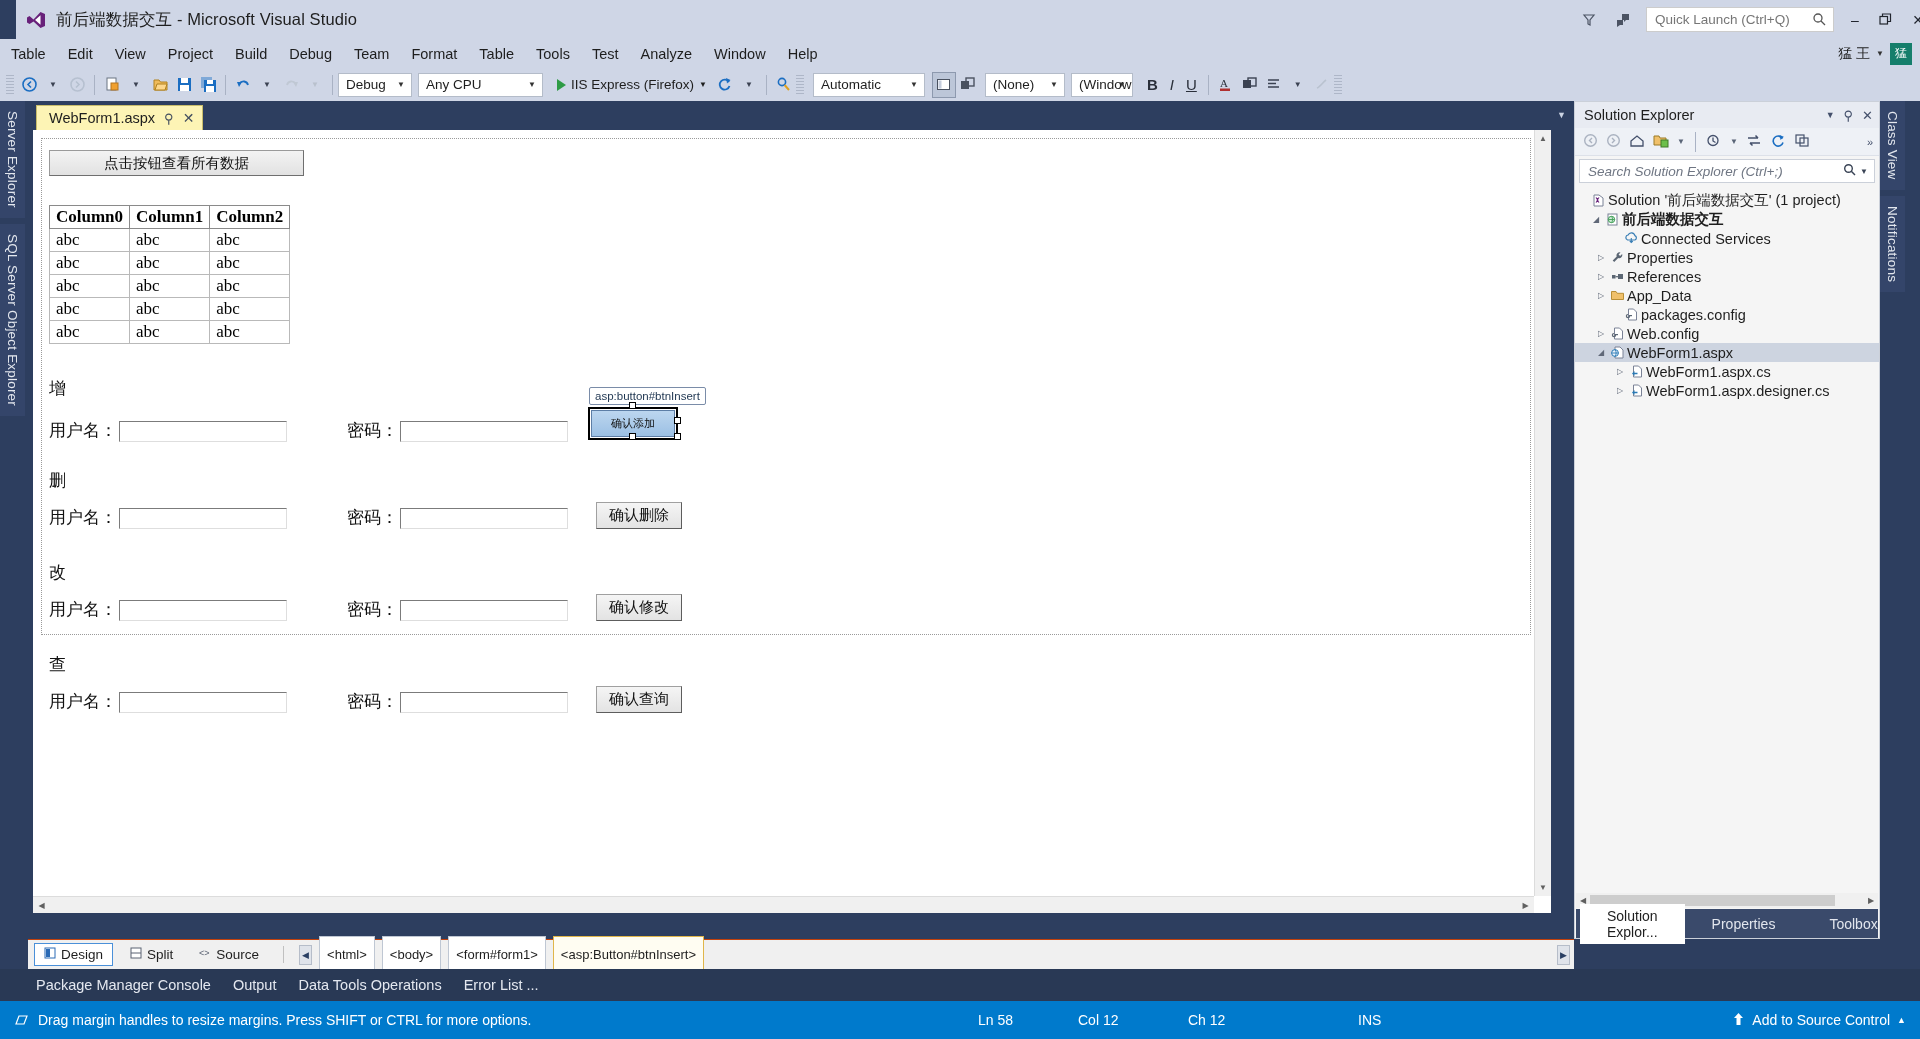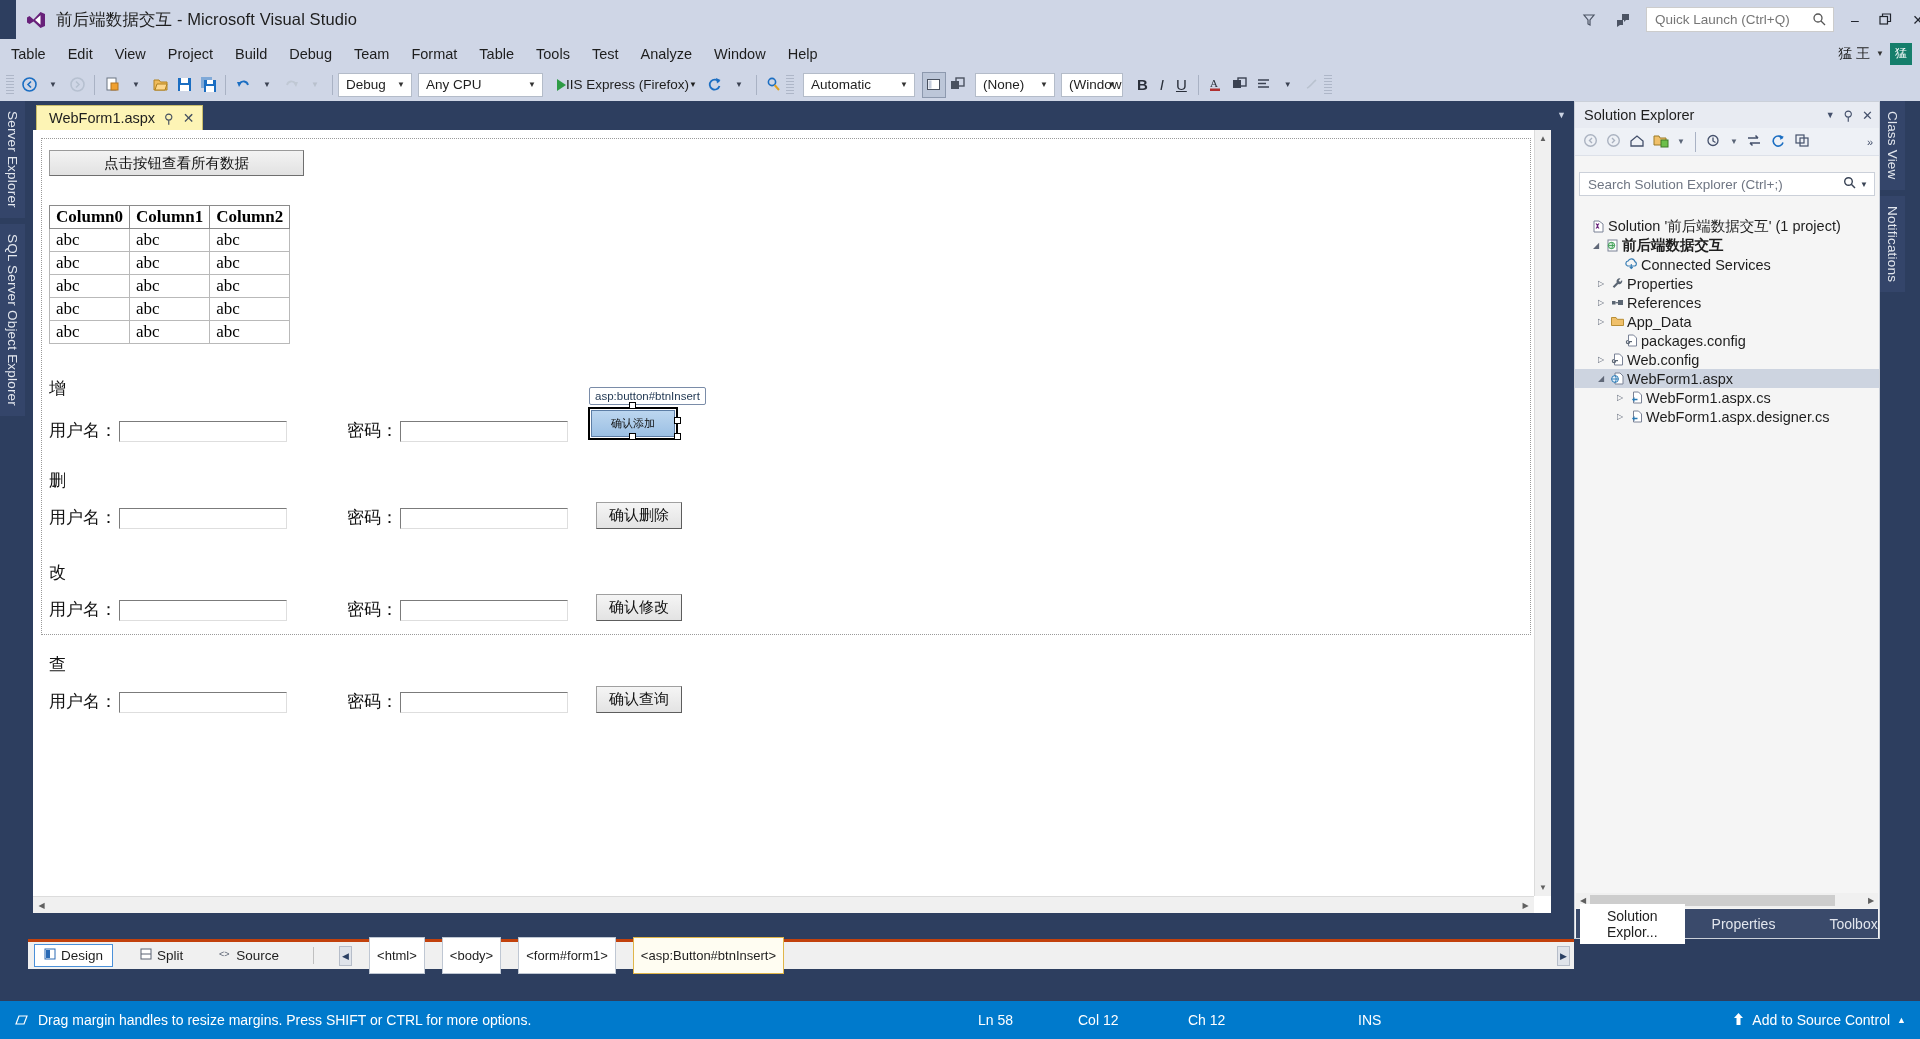--- a/index.html
+++ b/index.html
@@ -69,21 +69,21 @@
     height: 24px; background: #fff; border: 1px solid #b4bcc9;
     display: flex; align-items: center; padding-left: 7px; font-size: 13.5px;
     color: #1e1e1e; position: relative;
   }
   .combo .caret { position: absolute; right: 6px; font-size: 8px; color: #333; }
   .c-debug { width: 74px; }
   .c-cpu { width: 125px; }
   .c-auto { width: 112px; }
   .c-none { width: 80px; }
   .c-default { width: 62px; }
-  .run-btn { display: flex; align-items: center; padding: 0 6px; font-size: 13.5px; color:#1e1e1e;}
+  .run-btn { display: flex; align-items: center; gap: 5px; padding: 0 6px; font-size: 13.5px; color:#1e1e1e;}
   .tri-green { width: 0; height: 0; border-left: 9px solid #2e9b45;
     border-top: 6px solid transparent; border-bottom: 6px solid transparent; }
   .fmt-btn { font-size: 15px; color: #2a2f3a; padding: 0 6px; }
   .toggle-on { border: 1px solid #8d99ae; background: #bcc6d8; }
 
   
   .leftrail {
     position: absolute; top: 101px; left: 0; width: 28px; height: 838px;
     background: #2d3e5f;
   }
@@ -178,22 +178,22 @@
   .sel-btn {
     width: 84px; height: 27px; background: linear-gradient(#bcd6ef,#9cc0e4);
     border: 1px solid #5d7ea6; display: flex; align-items: center; justify-content: center;
     font-size: 11px; color: #111; font-family: "Liberation Serif", serif;
   }
   .handle { position: absolute; width: 7px; height: 7px; background: #fff; border: 1px solid #000; }
 
   
   .viewbar {
     position: absolute; top: 939px; left: 28px; width: 1546px; height: 30px;
-    background: #f0f0f0; display: flex; align-items: center; padding-left: 6px; gap: 18px;
-    border-top: 3px solid #c2410c;
+    background: #f0f0f0; display: flex; align-items: center; padding-left: 6px; gap: 8px;
+    border-top: 1px solid #c2410c;
   }
   .viewtab { display: flex; align-items: center; gap: 5px; padding: 3px 9px; font-size: 13.5px; color: #1e1e1e; }
   .viewtab.active { background: #fff; border: 1px solid #4a90d9; }
   .view-sep { width: 1px; height: 17px; background: #c0c0c0; margin: 0 7px; }
   .tagnav-arrow { width: 13px; height: 20px; display:flex; align-items:center; justify-content:center;
      background: #dfe3ea; border: 1px solid #b6bdc9; color:#2a3f63; font-size: 9px; }
   .tagchip {
     height: 37px; background: #fff; border: 1px solid #bfc7d3;
     display: flex; align-items: center; padding: 0 7px; font-size: 13px; color: #1e1e1e;
     margin-left: -1px;
@@ -226,23 +226,23 @@
   .sol-head {
     height: 26px; background: #e8ebf2; display: flex; align-items: center;
     padding: 0 6px 0 9px; color: #1e1e1e; font-size: 14.5px;
   }
   .sol-head-icons { margin-left: auto; display: flex; align-items: center; gap: 9px; color: #44506b; }
   .sol-toolbar {
     height: 28px; background: #eef1f6; display: flex; align-items: center;
     padding-left: 8px; gap: 8px; border-bottom: 1px solid #dde1e9; color: #5a6577;
   }
   .sol-search {
-    height: 24px; margin: 16px 4px; background: #fff; border: 1px solid #cbd0d9;
+    height: 24px; margin: 3px 4px; background: #fff; border: 1px solid #cbd0d9;
     display: flex; align-items: center; padding: 0 6px 0 8px;
-    font-size: 13.5px; color: #6f7683;
+    font-size: 13.5px; color: #6f7683; font-style: italic;
   }
   .sol-tree { padding-top: 5px; font-size: 14.5px; color: #1e1e1e; }
   .tnode { display: flex; align-items: center; height: 19px; white-space: nowrap; }
   .tnode.sel { background: #cdd4e0; }
   .exp { width: 14px; text-align: center; font-size: 8px; color: #606878; flex: none; }
   .tico { width: 19px; display: flex; align-items: center; justify-content: center; flex: none; }
   .tlabel { overflow: hidden; }
   .bold { font-weight: bold; }
   .sol-hscroll {
     position: absolute; bottom: 30px; left: 1px; right: 1px; height: 15px;
@@ -639,20 +639,26 @@
     </div>
     <div class="view-sep"></div>
     <div class="tagnav-arrow">◀</div>
     <div class="tagchip">&lt;html&gt;</div>
     <div class="tagchip">&lt;body&gt;</div>
     <div class="tagchip">&lt;form#form1&gt;</div>
     <div class="tagchip sel">&lt;asp:Button#btnInsert&gt;</div>
     <div class="tagnav-arrow tagnav-right">▶</div>
   </div>
 
+  <div class="dockbar">
+    <div class="dock-item">Package Manager Console</div>
+    <div class="dock-item">Output</div>
+    <div class="dock-item">Data Tools Operations</div>
+    <div class="dock-item">Error List ...</div>
+  </div>
 
   <div class="statusbar">
     <span class="st-icon">
       <svg width="15" height="15" viewBox="0 0 15 15">
           <polygon points="2,11 5,3 13,3 10,11" fill="none" stroke="#fff" stroke-width="1.2"></polygon>
         </svg>
     </span>
     <span class="st-msg">Drag margin handles to resize margins. Press SHIFT or CTRL for more options.</span>
     <span class="st-pos" style="left:978px">Ln 58</span>
     <span class="st-pos" style="left:1078px">Col 12</span>

